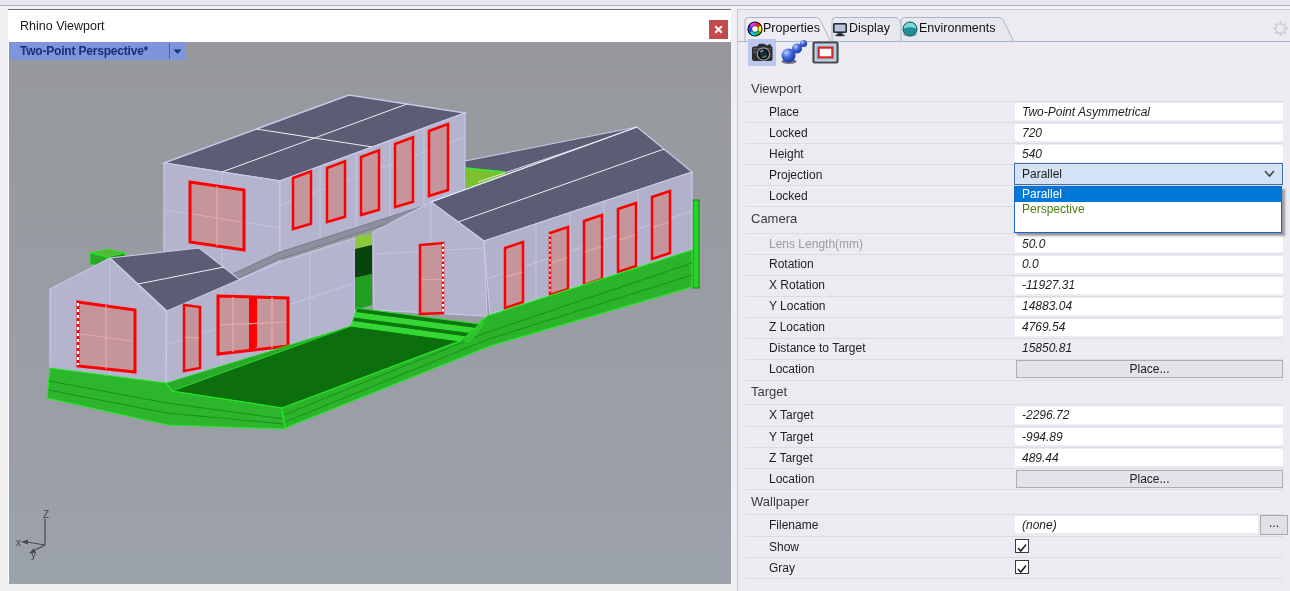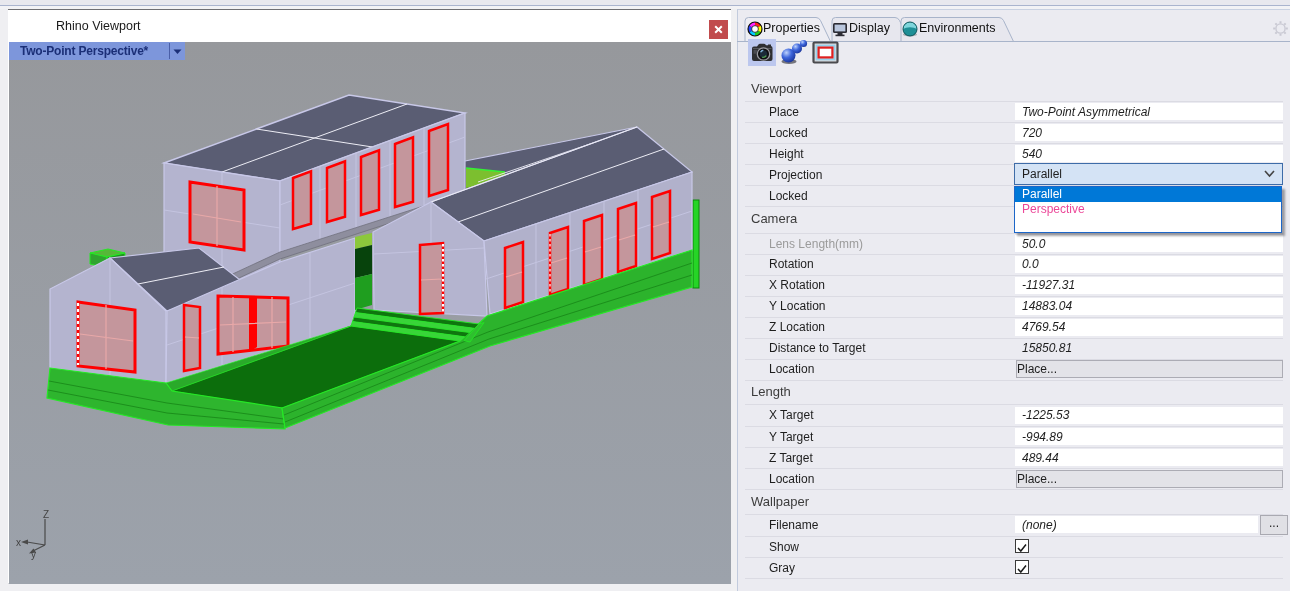--- a/index.html
+++ b/index.html
@@ -9,41 +9,41 @@
   #page { position:relative; width:1290px; height:591px; }
 
   
   #topstrip { left:0; top:0; width:1290px; height:5px; background:#E8E8EE; }
   #topline { left:0; top:5px; width:1290px; height:1px; background:#AAB4CE; }
   #topstrip2 { left:0; top:6px; width:1290px; height:3px; background:#F2F2F5; }
 
   
   #win { left:8px; top:9px; width:723px; height:575px; background:#FFFFFF;
          border-top:1px solid #6F6F73; border-bottom:1px solid #D9D9DC; }
-  #wtitle { left:20px; top:19px; font-size:12.5px; color:#1A1A1A;margin-left:36px; }
+  #wtitle { left:20px; top:19px; font-size:12.5px; color:#1A1A1A; }
   #closebtn { left:709px; top:20px; width:19px; height:19px; background:#C14B4D; }
   #viewport { left:9px; top:42px; width:722px; height:542px;
       background:linear-gradient(#96989C, #9CA2AB); }
   #labelbar { left:9px; top:42px; width:176px; height:18px; background:#7D96DB; }
   #labeltext { left:20px; top:44px; font-size:12px; font-weight:bold; color:#1B2F77; letter-spacing:-0.2px;}
   #labelsep { left:169px; top:43px; width:1px; height:16px; background:#4A5FA8; }
 
   
   #panelgap { left:731px; top:9px; width:6px; height:582px; background:#F0F0F2; }
   #panel { left:737px; top:9px; width:553px; height:582px; background:#EBEBF1;
            border-left:1px solid #C2CBDD; border-top:1px solid #C9D1E1; }
   #tabline { left:737px; top:41px; width:553px; height:1px; background:#A8B4CA; }
 
   .hdr { position:absolute; left:751px; font-size:13px; color:#3C3C3C; }
   .lbl { position:absolute; left:769px; font-size:12px; color:#1E1E1E; }
   .val { position:absolute; left:1022px; font-size:12px; color:#1E1E1E;font-style:italic; }
   .sep { position:absolute; left:745px; width:538px; height:1px; background:#DBDBE3; }
   .fld { position:absolute; left:1015px; width:268px; height:17px; background:#FFFFFF; }
   .btn { position:absolute; left:1016px; width:267px; height:18px; background:#E3E3E8;
-         border:1px solid #ACACB4; font-size:12px; color:#1E1E1E; text-align:left;
+         border:1px solid #ACACB4; font-size:12px; color:#1E1E1E; text-align:center;
          line-height:16px; }
   .cb  { position:absolute; left:1015px; width:14px; height:14px; background:#FFFFFF;
          border:1px solid #3A3A3A; }
 
   #combo { left:1014px; top:163px; width:269px; height:22px; background:#D4E3F5;
            border:1px solid #3E6CA8; }
   #combotext { left:1022px; top:167px; font-size:12px; color:#1E1E1E; }
   #ddlist { left:1014px; top:186px; width:268px; height:47px; background:#FFFFFF;
             border:1px solid #1C66C8; box-shadow:3px 3px 2px rgba(90,90,95,0.55); }
   .dditem { position:absolute; left:0; width:266px; height:15px; font-size:12px;
@@ -261,21 +261,21 @@
 
     <g>
       <rect x="65.5" y="3.5" width="24" height="20" fill="#D9D9DC" stroke="#4A4A4E" stroke-width="2.2" rx="1"></rect>
       <rect x="68.6" y="6.6" width="17.8" height="13.8" fill="none" stroke="#93D2EE" stroke-width="1.8"></rect>
       <rect x="70.6" y="8.6" width="13.8" height="9.8" fill="#FFFFFF" stroke="#E02020" stroke-width="2.2"></rect>
     </g>
   </svg>
 
   <div class="abs hdr" style="top:81px">Viewport</div>
   <div class="abs hdr" style="top:211px">Camera</div>
-  <div class="abs hdr" style="top:384px">Length</div>
+  <div class="abs hdr" style="top:384px">Target</div>
   <div class="abs hdr" style="top:494px">Wallpaper</div>
 
   <div class="sep" style="top:101px"></div>
     <div class="sep" style="top:122px"></div>
   <div class="sep" style="top:143px"></div>
     <div class="sep" style="top:164px"></div>
   <div class="sep" style="top:185px"></div>
     <div class="sep" style="top:206px"></div>
   <div class="sep" style="top:233px"></div>
     <div class="sep" style="top:254px"></div>
@@ -327,21 +327,21 @@
     <div class="val" style="top:257px">0.0</div>
   <div class="fld" style="top:277px"></div>
     <div class="val" style="top:278px">-11927.31</div>
   <div class="fld" style="top:298px"></div>
     <div class="val" style="top:299px">14883.04</div>
   <div class="fld" style="top:319px"></div>
     <div class="val" style="top:320px">4769.54</div>
   <div class="val" style="top:341px">15850.81</div>
   <div class="btn" style="top:360px">Place...</div>
   <div class="fld" style="top:407px"></div>
-    <div class="val" style="top:408px">-1225.53</div>
+    <div class="val" style="top:408px">-2296.72</div>
   <div class="fld" style="top:428px"></div>
     <div class="val" style="top:430px">-994.89</div>
   <div class="fld" style="top:449px"></div>
     <div class="val" style="top:451px">489.44</div>
   <div class="btn" style="top:470px">Place...</div>
   <div class="fld" style="top:516px;width:243px"></div>
     <div class="val" style="top:518px">(none)</div>
   <div class="abs" style="left:1260px;top:515px;width:28px;height:20px;background:#E0E0E5;border:1px solid #A9A9B1;font-size:12px;text-align:center;line-height:14px;color:#1E1E1E">...</div>
   <div class="cb" style="top:539px"><svg width="12" height="12">
         <path d="M2,6 L4.8,9 L10,2.5" stroke="#1A1A1A" stroke-width="1.5" fill="none"></path>
@@ -350,15 +350,15 @@
         <path d="M2,6 L4.8,9 L10,2.5" stroke="#1A1A1A" stroke-width="1.5" fill="none"></path>
       </svg></div>
 
   <div class="abs" id="combo"></div>
   <div class="abs" id="combotext">Parallel</div>
   <svg class="abs" style="left:1262px;top:168px" width="18" height="12">
     <path d="M3,3 L7.5,8 L12,3" stroke="#444" stroke-width="1.6" fill="none"></path>
   </svg>
   <div class="abs" id="ddlist">
     <div class="dditem" style="top:0px;background:#0078D7;color:#FFFFFF">Parallel</div>
-    <div class="dditem" style="top:15px;color:#ec4899">Perspective</div>
+    <div class="dditem" style="top:15px;color:#4d7c0f">Perspective</div>
   </div>
 </div>
 
 </body></html>

